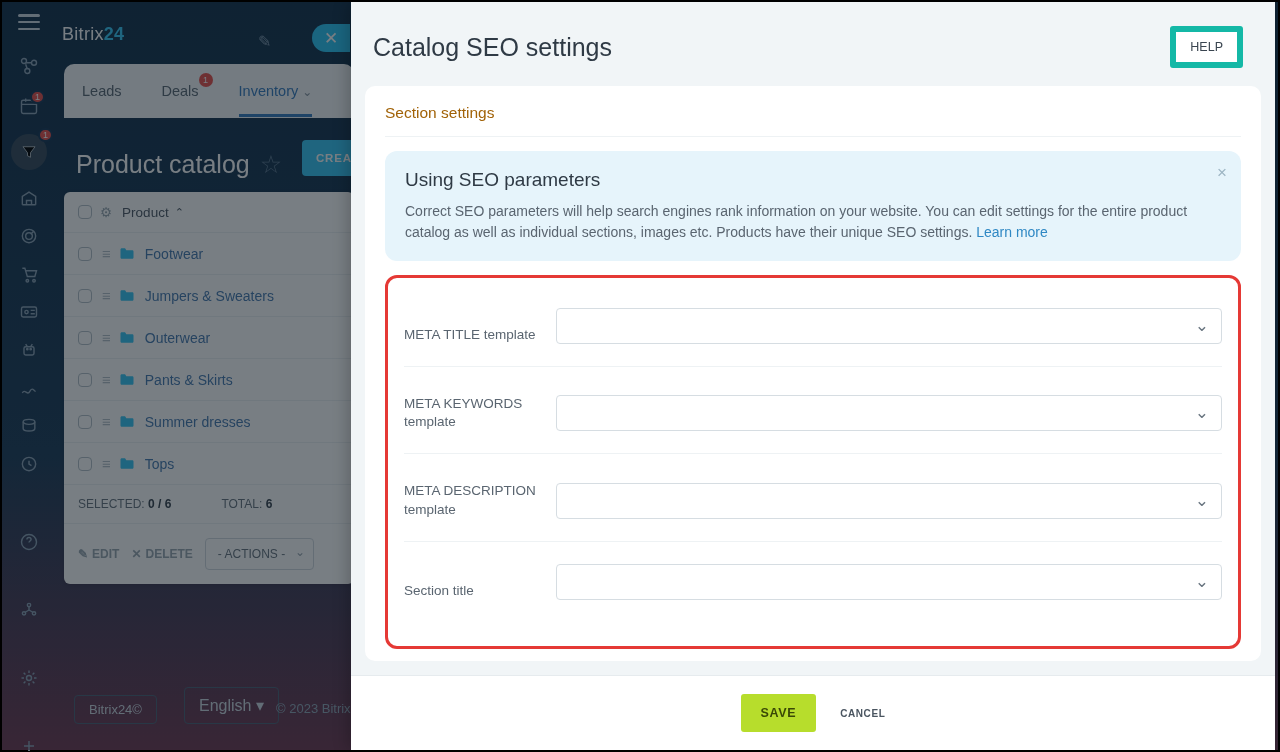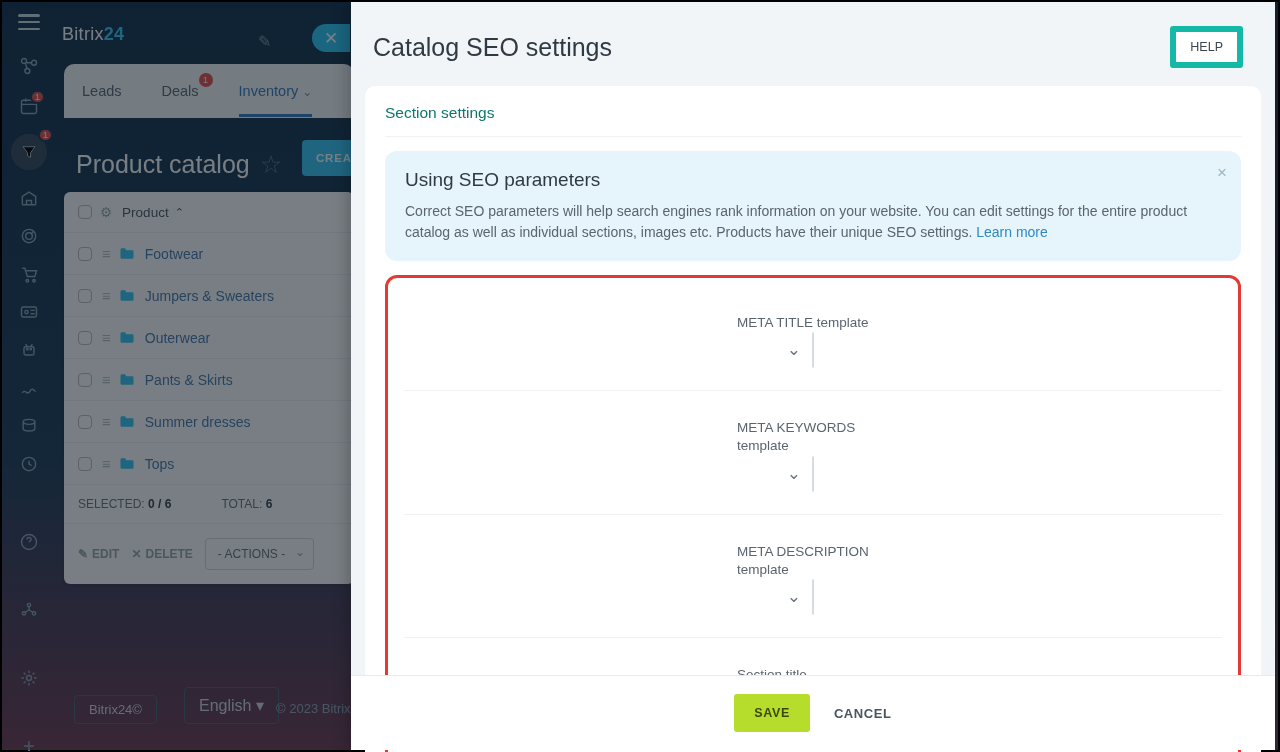--- a/index.html
+++ b/index.html
@@ -58,38 +58,38 @@
 .foot-brand { position:absolute; bottom:26px; left:72px; border:1px solid #4e6578; color:#cfd9e2; font-size:13px; padding:6px 14px; border-radius:4px;}
 .foot-lang { position:absolute; bottom:26px; left:182px; border:1px solid #4e6578; color:#cfd9e2; font-size:16px; padding:8px 14px; border-radius:4px;}
 .foot-copy { position:absolute; bottom:34px; left:274px; color:#93a8b9; font-size:13px;}
 
 
 .modal { position:absolute; top:0; right:3px; width:924px; height:100%; background:#f1f5f7; box-shadow:-4px 0 14px rgba(0,0,0,0.2); display:flex; flex-direction:column;}
 .mhead { display:flex; justify-content:space-between; align-items:center; padding:24px 32px 18px 22px;}
 .mhead h1 { font-size:25px; font-weight:400; color:#2f3a45;}
 .help { background:#fff; border:6px solid #14b8a6; padding:8px 14px; font-size:12.5px; color:#3a4550; border-radius:3px; font-weight:500;}
 .mbody { background:#fff; margin:0 14px; border-radius:10px; padding:18px 20px 12px; flex: 0 0 auto;}
-.section-h { font-size:15.5px; color:#0f766e; font-weight:500; padding-bottom:14px; border-bottom:1px solid #eef2f4;}
+.section-h { font-size:15.5px; color:#a16207; font-weight:500; padding-bottom:14px; border-bottom:1px solid #eef2f4;}
 .banner { background:#e6f4fb; border-radius:12px; padding:18px 20px; margin-top:14px; position:relative; color:#3c4852;}
 .banner h3 { font-size:19px; font-weight:400; margin-bottom:10px; color:#2f3a45;}
 .banner p { font-size:14px; line-height:1.5; color:#5a6570;}
 .banner a { color:#2f88c4; text-decoration:none;}
 .banner .xx { position:absolute; top:12px; right:14px; color:#9db5c3; font-size:17px;}
 
 .redbox { border:3px solid #e53935; border-radius:12px; margin-top:14px; padding:8px 16px 24px;}
-.fld { display:flex; align-items:center; padding:22px 0; border-bottom:1px solid #eef2f4;flex-direction:column;}
+.fld { display:flex; align-items:flex-end; padding:22px 0; border-bottom:1px solid #eef2f4;}
 .fld:last-child { border-bottom:none;}
 .flabel { width:152px; font-size:13.5px; color:#5a6570; line-height:1.35; padding-top:6px;}
 .finput { flex:1; position:relative;}
 .finput .box { border:1px solid #d6dde2; border-radius:4px; height:36px; background:#fff; position:relative;}
 .finput .box::after { content:"⌄"; position:absolute; right:12px; top:6px; color:#6a7681; font-size:17px;}
 
 .mfoot { position:absolute; bottom:0; left:0; right:0; background:#fff; border-top:1px solid #e6ebee; padding:18px 32px; display:flex; align-items:center; gap:24px; justify-content:center;}
 .save { background:#b7dd2c; color:#3a4906; font-size:12.5px; font-weight:700; letter-spacing:0.6px; padding:12px 20px; border-radius:3px;}
-.cancel { color:#4a5560; font-size:13px; font-weight:700; letter-spacing:0.6px;}
+.cancel { color:#4a5560; font-size:10px; font-weight:700; letter-spacing:0.6px;}
 </style>
 </head>
 <body>
 
 <div class="frame">
   <div class="bg-grad"></div>
 
   <div class="rail">
     <div class="burger">
         <span></span>

